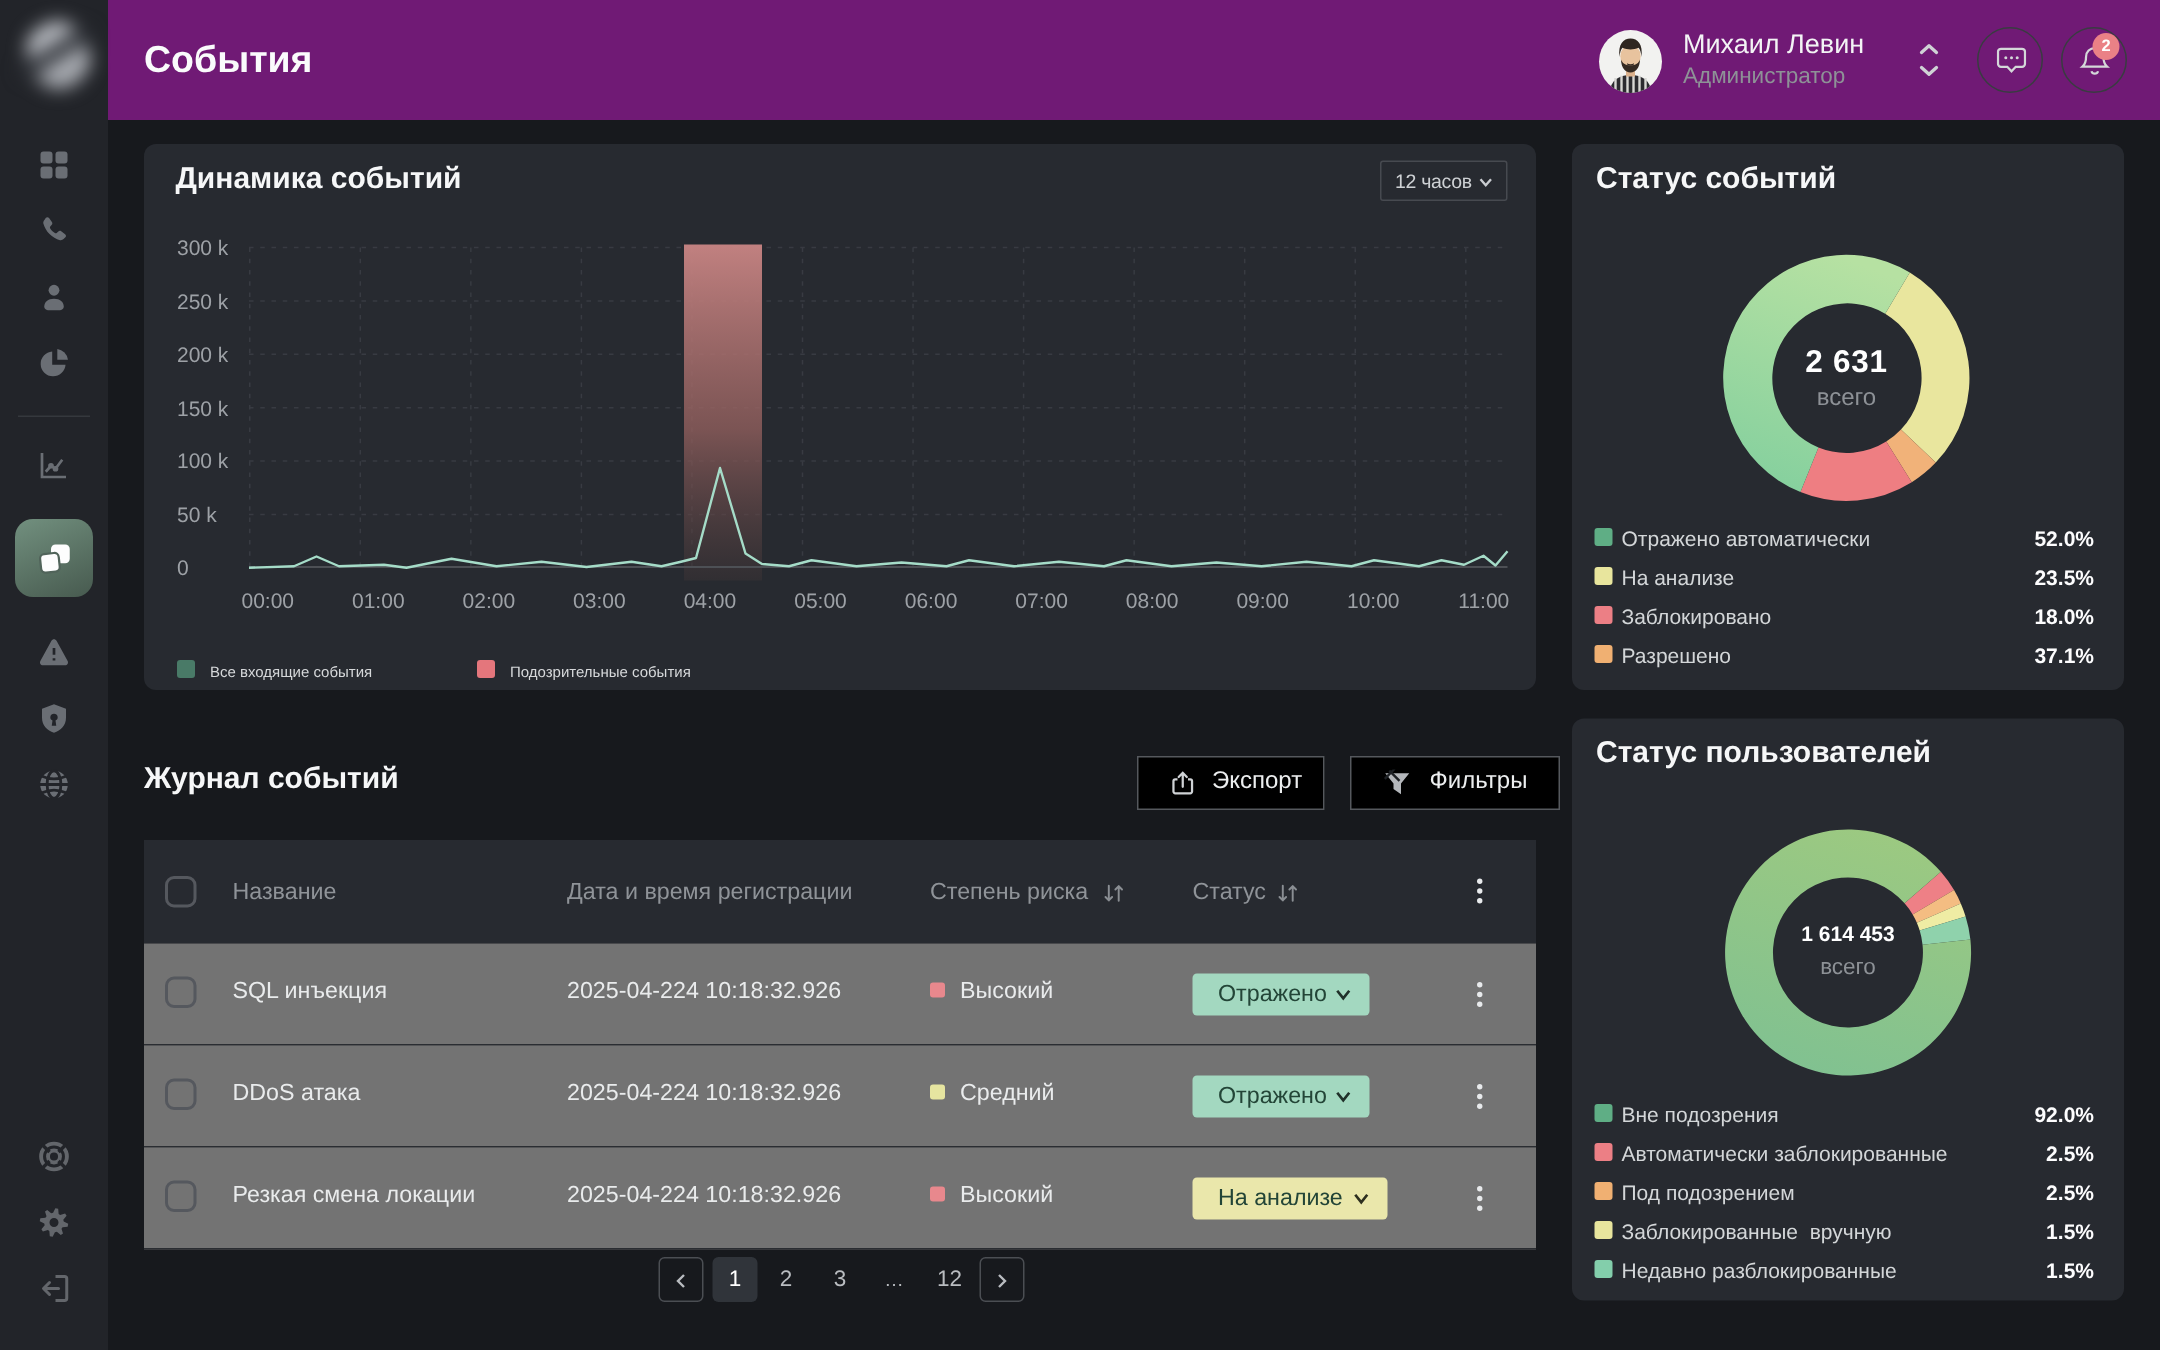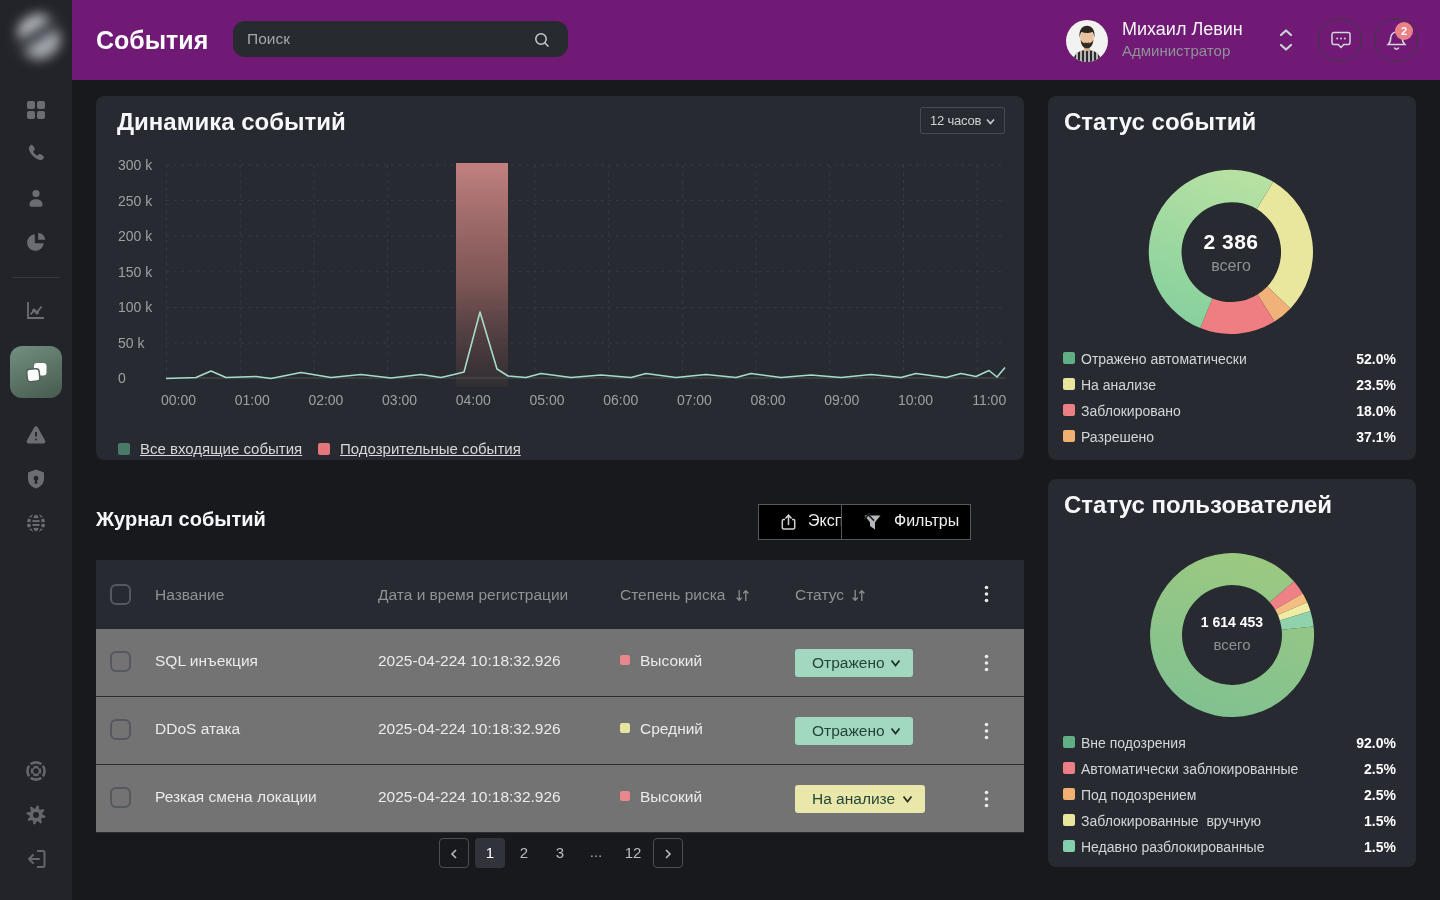--- a/index.html
+++ b/index.html
@@ -26,26 +26,26 @@
   .hbtn { position:absolute; top:18px; width:44px; height:44px; border-radius:50%; border:1px solid #393c41; }
   #badge { position:absolute; left:1323px; top:22px; width:18px; height:18px; border-radius:50%; background:#ea8186;
     color:#fff; font-size:11px; font-weight:bold; text-align:center; line-height:18px; z-index:3; }
   #uname { position:absolute; left:1050px; top:19px; font-size:18px; color:#f3f4f5; }
   #urole { position:absolute; left:1050px; top:42px; font-size:15px; color:#8e9297; }
   
   .card { position:absolute; background:#272a30; border-radius:8px; }
   #card-chart { left:96px; top:96px; width:928px; height:364px; }
   #card-d1 { left:1048px; top:96px; width:368px; height:364px; }
   #card-d2 { left:1048px; top:479px; width:368px; height:388px; }
-  .ctitle { position:absolute; left:21px; top:12px; font-size:24px; font-weight:bold; color:#f6f7f8; }
+  .ctitle { position:absolute; left:21px; top:12px; font-size:20px; font-weight:bold; color:#f6f7f8; }
   .sel { position:absolute; top:11px; height:27px; border:1px solid #474a50; border-radius:2px;
     color:#ced1d4; font-size:13px; letter-spacing:-0.2px; line-height:25px; padding-left:10px; }
   .sel svg { position:absolute; right:8px; top:8px; }
   
-  .lgd { position:absolute; top:344px; font-size:15px; color:#d6d8da;text-decoration:underline; }
+  .lgd { position:absolute; top:344px; font-size:10px; color:#d6d8da; }
   .lsq { display:inline-block; width:12px; height:12px; border-radius:2px; margin-right:10px; vertical-align:-1px; }
   
   .dl { position:absolute; left:15px; width:338px; height:14px; font-size:14px; color:#d3d6d8; }
   .dl .sq { position:absolute; left:0; top:1px; width:12px; height:12px; border-radius:2px; }
   .dl .lb { position:absolute; left:18px; top:0; }
   .dl .pc { position:absolute; right:5px; top:0; font-weight:bold; color:#fdfdfe; }
   .dcenter { position:absolute; width:200px; text-align:center; color:#fff; }
   
   #jtitle { position:absolute; left:96px; top:508px; font-size:20px; font-weight:bold; color:#f6f7f8; }
   .tbtn { position:absolute; top:504px; height:36px; border:1px solid #55585d; color:#eceeef; font-size:16px;
@@ -136,27 +136,20 @@
   </svg>
   <svg class="sic" style="top:847px" viewBox="0 0 24 24" fill="none" stroke="#63666b" stroke-width="2">
     <path d="M13 4 h6 a1.5 1.5 0 0 1 1.5 1.5 v13 a1.5 1.5 0 0 1-1.5 1.5 h-6"></path>
     <path d="M9 8 L5 12 L9 16" stroke-linecap="round" stroke-linejoin="round"></path>
     <line x1="5.5" y1="12" x2="15" y2="12" stroke-linecap="round"></line>
   </svg>
 </div>
 
 <div id="header">
   <div id="htitle">События</div>
-  <div id="search">
-      <span>Поиск</span>
-    <svg style="position:absolute;right:17px;top:10px" width="18" height="18" viewBox="0 0 18 18" fill="none" stroke="#c8cbce" stroke-width="1.5">
-      <circle cx="8" cy="8" r="5.2"></circle>
-        <line x1="12" y1="12" x2="15.5" y2="15.5"></line>
-    </svg>
-  </div>
   <svg style="position:absolute;left:993px;top:19px" width="44" height="44" viewBox="0 0 44 44">
     <defs>
         <clipPath id="avc">
           <circle cx="22" cy="22" r="21"></circle>
         </clipPath>
       </defs>
     <circle cx="22" cy="22" r="21" fill="#f2f2f0"></circle>
     <g clip-path="url(#avc)">
       <path d="M8 44 c0-9 6-13 14-13 s14 4 14 13z" fill="#2c2c30"></path>
       <g stroke="#d8d8d4" stroke-width="1.6">
@@ -275,21 +268,21 @@
       <linearGradient id="g1g" x1="0.6" y1="0" x2="0.3" y2="1">
         <stop offset="0" stop-color="#b6e1a2"></stop>
           <stop offset="1" stop-color="#85d09e"></stop>
       </linearGradient>
     </defs>
     <path d="M225.2 85.7 A82 82 0 0 1 242.5 212.4 L219.3 190.4 A50 50 0 0 0 208.8 113.1 Z" fill="#e9e69e"></path>
     <path d="M242.5 212.4 A82 82 0 0 1 226.5 225.5 L209.5 198.4 A50 50 0 0 0 219.3 190.4 Z" fill="#f1b279"></path>
     <path d="M226.5 225.5 A82 82 0 0 1 152.3 232.0 L164.3 202.4 A50 50 0 0 0 209.5 198.4 Z" fill="#ee7e82"></path>
     <path d="M152.3 232.0 A82 82 0 1 1 225.2 85.7 L208.8 113.1 A50 50 0 1 0 164.3 202.4 Z" fill="url(#g1g)"></path>
   </svg>
-  <div class="dcenter" style="left:83px;top:134px;font-size:21px;font-weight:bold;letter-spacing:.5px">2 386</div>
+  <div class="dcenter" style="left:83px;top:134px;font-size:21px;font-weight:bold;letter-spacing:.5px">2 631</div>
   <div class="dcenter" style="left:83px;top:161px;font-size:16px;color:#8d9196;font-weight:normal">всего</div>
   <div class="dl" style="top:255px">
       <span class="sq" style="background:#5fae85"></span>
       <span class="lb">Отражено автоматически</span>
       <span class="pc">52.0%</span>
     </div>
   <div class="dl" style="top:281px">
       <span class="sq" style="background:#e8e59d"></span>
       <span class="lb">На анализе</span>
       <span class="pc">23.5%</span>
@@ -351,21 +344,21 @@
 </div>
 
 <div id="jtitle">Журнал событий</div>
 <div class="tbtn" style="left:758px;width:125px;">
   <svg style="position:absolute;left:20px;top:8px" width="19" height="19" viewBox="0 0 19 19" fill="none" stroke="#cfd2d5" stroke-width="1.5">
     <path d="M6 6.5 H4.5 a1.2 1.2 0 0 0-1.2 1.2 v7 a1.2 1.2 0 0 0 1.2 1.2 h10 a1.2 1.2 0 0 0 1.2-1.2 v-7 a1.2 1.2 0 0 0-1.2-1.2 H13"></path>
     <path d="M9.5 11.5 V2.5 M6.8 5 L9.5 2.2 L12.2 5" stroke-linecap="round"></path>
   </svg>
   <span style="position:absolute;left:49px;top:7px">Экспорт</span>
 </div>
-<div class="tbtn" style="left:841px;width:130px;">
+<div class="tbtn" style="left:900px;width:140px;">
   <svg style="position:absolute;left:21px;top:8px" width="19" height="19" viewBox="0 0 19 19" fill="#b4b7bb">
     <path d="M1.5 2.5 h16 l-5.5 6.8 v7.2 l-5-3.5 v-3.7 z"></path>
     <path d="M4.2 0.8 L11 7.6 M7.8 -0.5 L1.2 6.2" stroke="#1d2024" stroke-width="1.6"></path>
   </svg>
   <span style="position:absolute;left:52px;top:7px">Фильтры</span>
 </div>
 
 <div id="thead">
   <div class="cb" style="top:24px"></div>
   <span style="position:absolute;left:59px;top:26px">Название</span>

